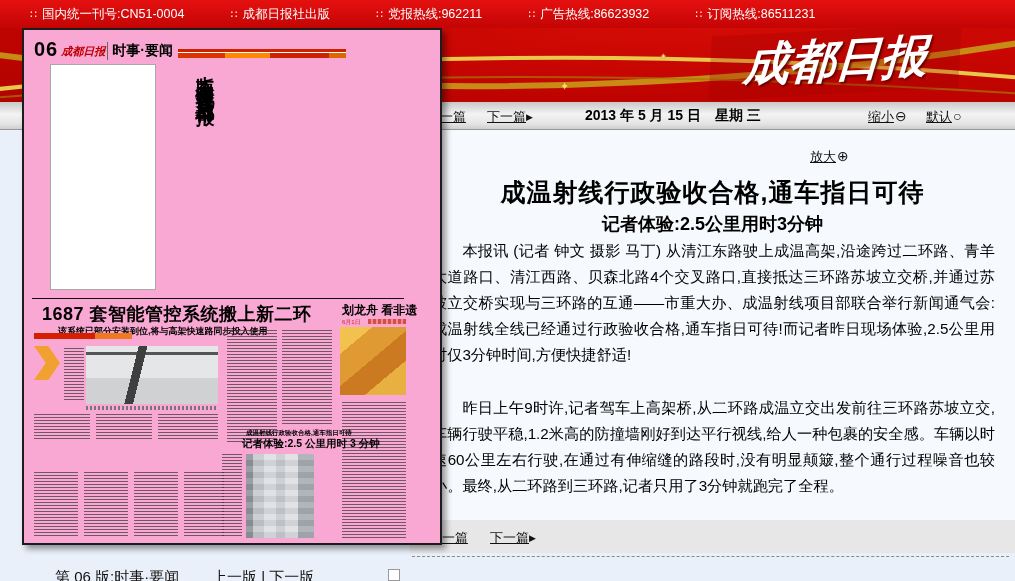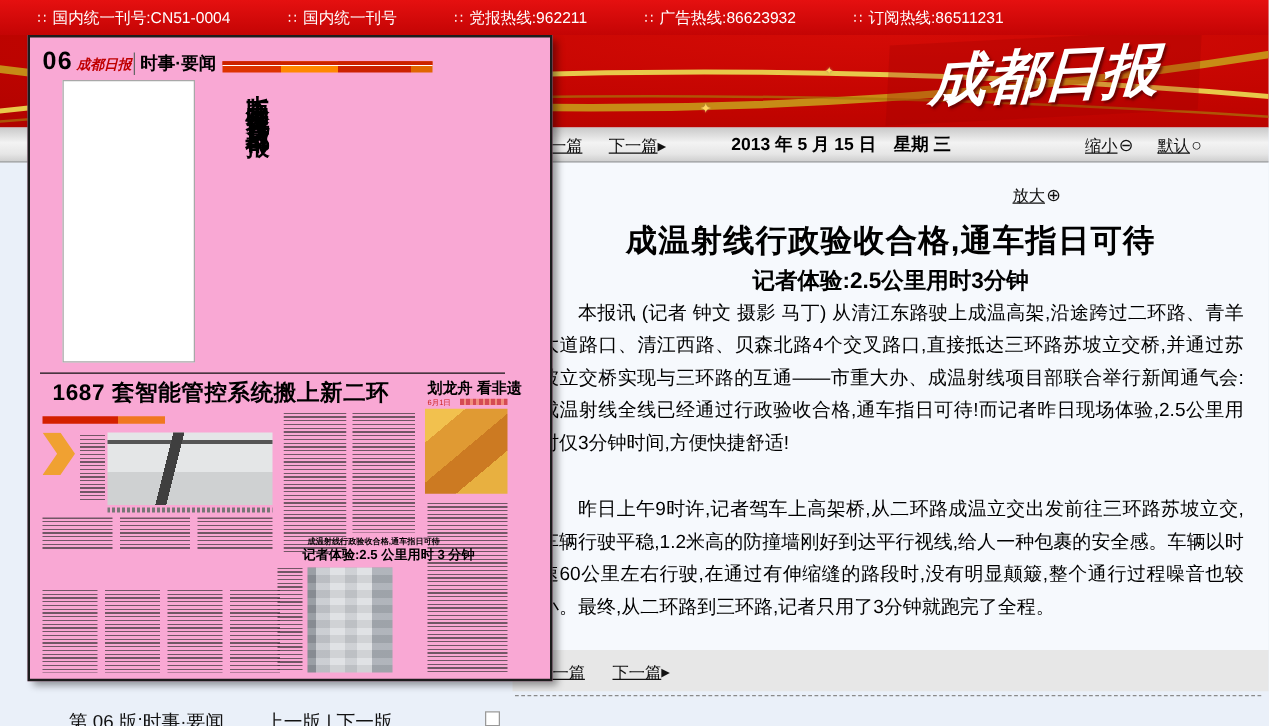--- a/index.html
+++ b/index.html
@@ -118,21 +118,21 @@
 </head>
 <body>
 
 <div class="topbar">
   <span class="tb-item">
       <span class="tb-ico">∷</span>
       <span>国内统一刊号:CN51-0004</span>
     </span>
   <span class="tb-item">
       <span class="tb-ico">∷</span>
-      <span>国内统一刊号</span>
+      <span>成都日报社出版</span>
     </span>
   <span class="tb-item">
       <span class="tb-ico">∷</span>
       <span>党报热线:962211</span>
     </span>
   <span class="tb-item">
       <span class="tb-ico">∷</span>
       <span>广告热线:86623932</span>
     </span>
   <span class="tb-item">
@@ -168,20 +168,21 @@
     <span class="p-no">06</span>
     <span class="p-logo">成都日报</span>
     <span class="p-sec">时事·要闻</span>
     <span class="p-strip"></span>
   </div>
   <div class="p-whitebox"></div>
   <div class="p-vertical">本版内容详见今日成都日报</div>
   <div class="p-rule"></div>
 
   <div class="p-h1">1687 套智能管控系统搬上新二环</div>
+  <div class="p-sub1">该系统已部分安装到位,将与高架快速路同步投入使用</div>
 
   <div class="p-sidehead">划龙舟 看非遗</div>
   <div class="p-sidedate">6月1日</div>
   <div class="p-sidestrip"></div>
   <div class="p-dragon"></div>
 
   <div class="p-redstrip"></div>
   <div class="p-chev"></div>
   <div class="micro" style="left:40px;top:318px;width:20px;height:52px;"></div>
   <div class="p-gantry"></div>

